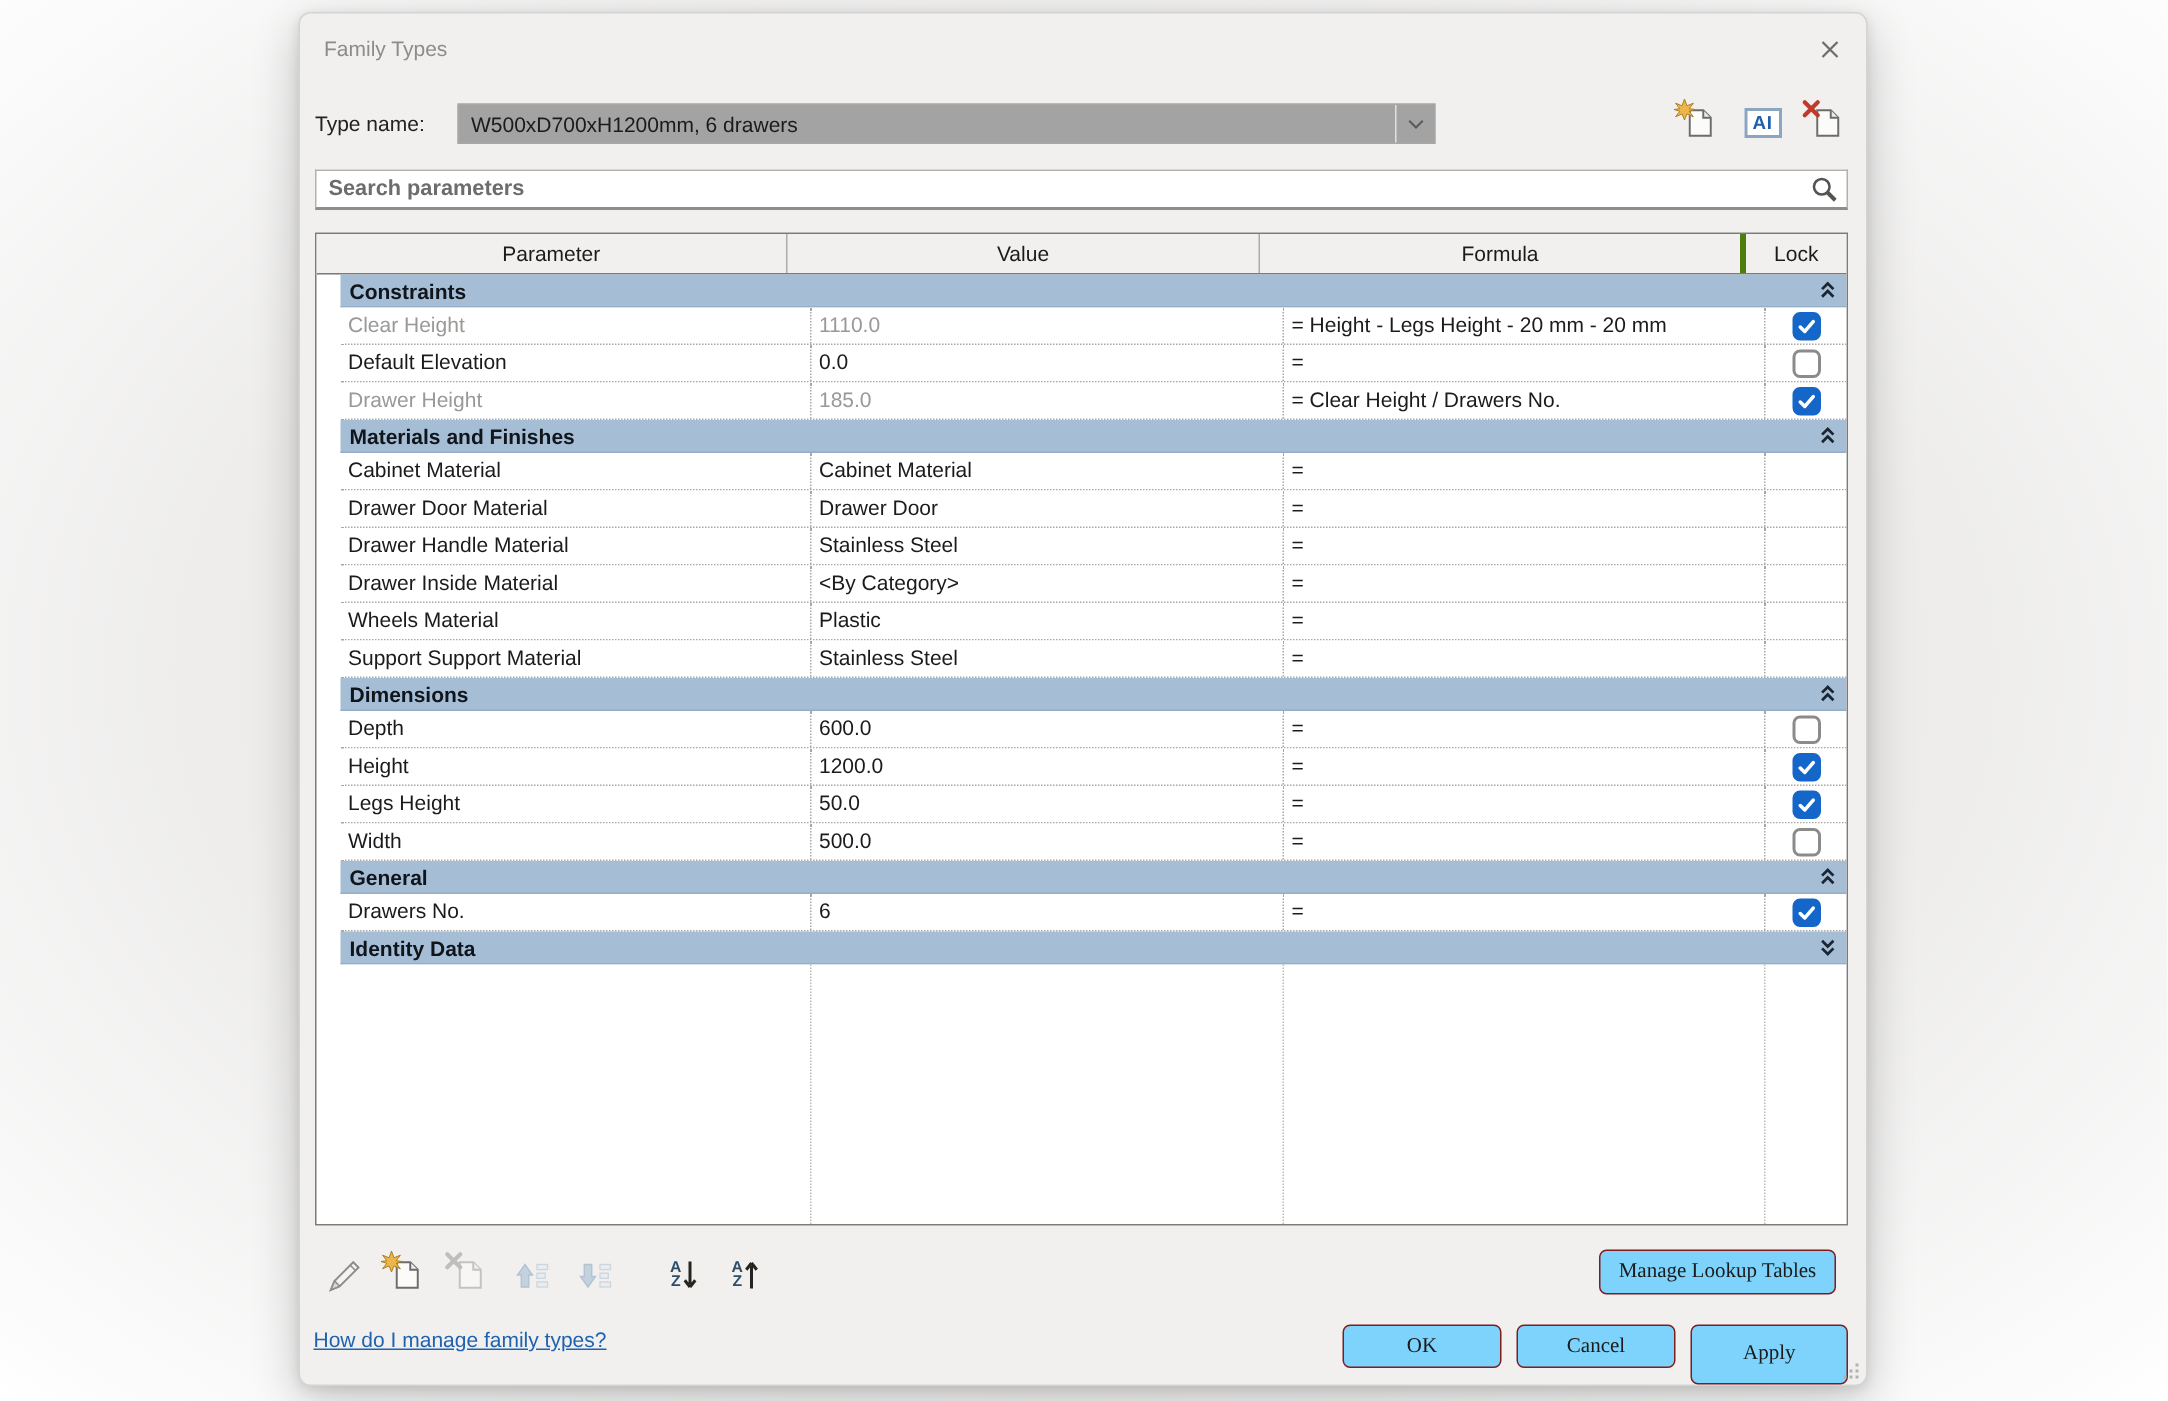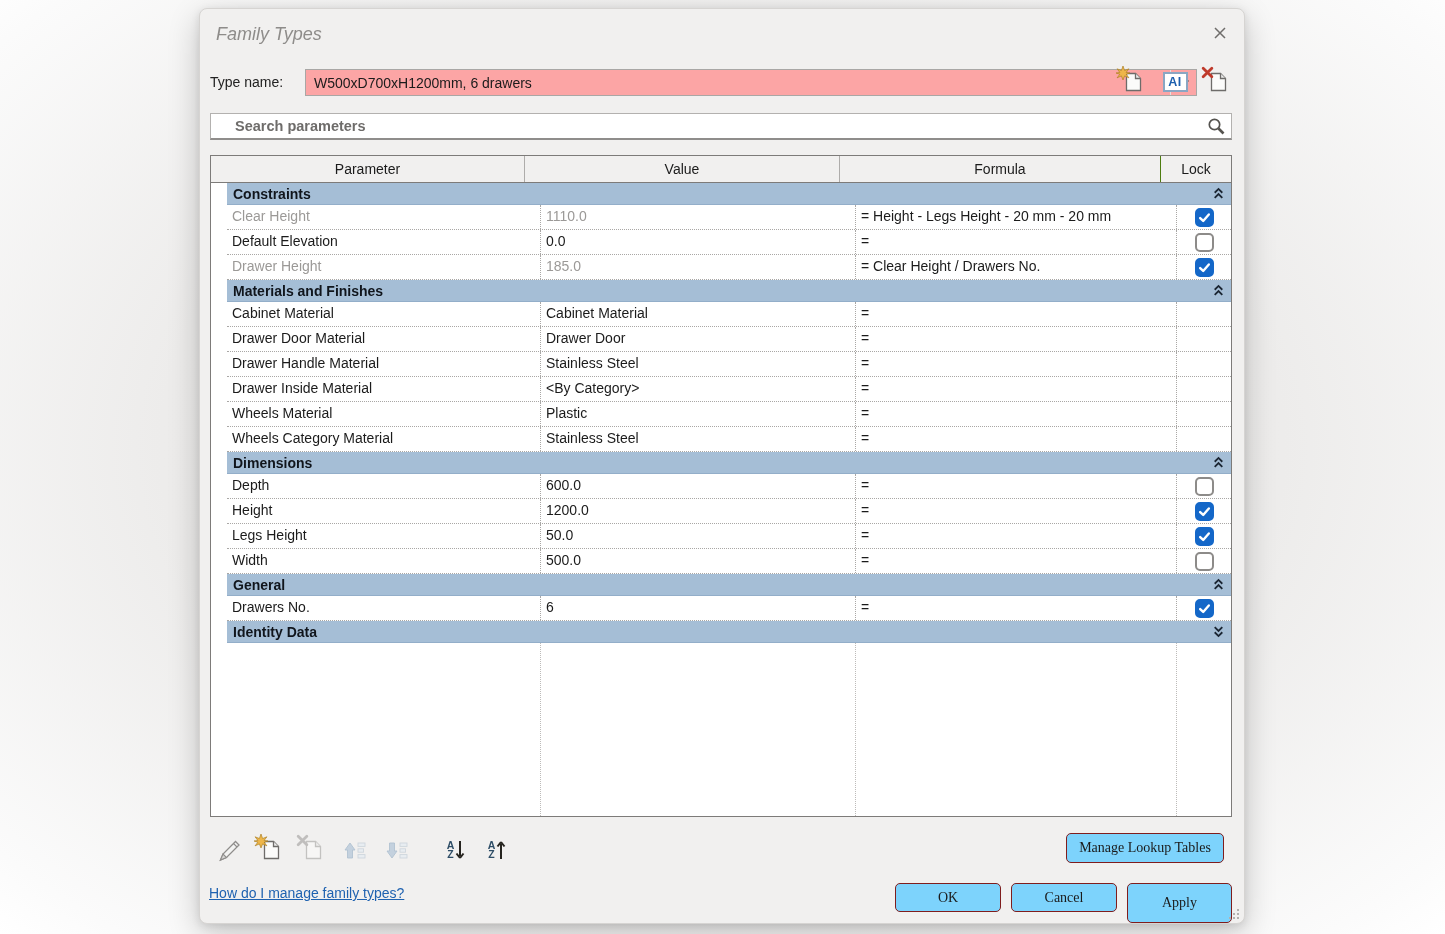--- a/index.html
+++ b/index.html
@@ -8,49 +8,49 @@
     font-family:"Liberation Sans", sans-serif;
     background: radial-gradient(ellipse at 50% 48%, #e8e7e6 0%, #edecEB 55%, #fbfbfb 92%, #ffffff 100%);
     position:relative;
   }
   .dialog {
     position:absolute; left:199px; top:8px; width:1046px; height:916px;
     background:#f1f0ef; border:1px solid #d6d4d2; border-radius:8px;
     box-shadow:0 10px 32px rgba(0,0,0,.20), 0 2px 8px rgba(0,0,0,.10);
   }
   .title-bar { position:absolute; left:0; top:0; width:100%; height:46px; }
-  .dlg-title { position:absolute; left:16px; top:15px; font-size:18px; color:#8e8c8a;font-style:italic; }
+  .dlg-title { position:absolute; left:16px; top:15px; font-size:14px; color:#8e8c8a; }
   .close-btn { position:absolute; right:12px; top:12px; width:24px; height:24px;
     display:flex; align-items:center; justify-content:center; cursor:pointer; }
   
   .type-row { position:absolute; left:0; top:60px; width:100%; height:28px; }
   .type-label { position:absolute; left:10px; top:5px; font-size:14px; color:#222; }
-  .combo { position:absolute; left:105px; top:0; width:892px; height:27px; background:#fca5a5;
+  .combo { position:absolute; left:105px; top:0; width:652px; height:27px; background:#a3a3a3;
     border:1px solid #a9a7a5; display:flex; align-items:center; }
   .combo-text { flex:1; font-size:14px; color:#1b1b1b; padding-left:8px; white-space:nowrap; overflow:hidden; }
   .combo-chev { width:26px; height:100%; display:flex; align-items:center; justify-content:center; border-left:1px solid #e2e1e0; }
   .icon-btn { position:absolute; top:-1px; width:28px; height:28px; display:flex; align-items:center; justify-content:center; cursor:pointer; }
   .paper-wrap { position:relative; width:24px; height:24px; }
   .overlay-tl { position:absolute; left:-5px; top:-4px; }
   .ai-box { width:25px; height:20px; border:2px solid #8aa6c3; background:#fff; color:#1d5fae;
     font-weight:700; font-size:12.5px; display:flex; align-items:center; justify-content:center; letter-spacing:.5px; }
   
   .search-box { position:absolute; left:10px; top:104px; width:1022px; height:27px; background:#fff;
     border:1px solid #b3b1af; border-bottom:2px solid #8f8d8b; display:flex; align-items:center; }
-  .search-input { flex:1; border:none; outline:none; font-size:14.5px; color:#6e6c6a; padding-left:24px;
+  .search-input { flex:1; border:none; outline:none; font-size:14.5px; color:#6e6c6a; padding-left:8px;
     font-family:"Liberation Sans",sans-serif; background:transparent; font-weight:600; }
   .search-input::placeholder { color:#6e6c6a; opacity:1; }
   .search-glyph { width:30px; display:flex; align-items:center; justify-content:center; }
   
   .ptable { position:absolute; left:10px; top:146px; width:1022px; height:662px;
     border:1px solid #7d7b79; background:#fff; display:flex; flex-direction:column; overflow:hidden; }
   .t-head { display:flex; height:27px; background:#f1f0ef; border-bottom:1px solid #7d7b79; flex:none; }
   .t-head .hcell { display:flex; align-items:center; justify-content:center; font-size:14px; color:#1b1b1b; }
   .hc1 { width:313px; } .hc2 { width:315px; border-left:1px solid #aeacaa; }
-  .hc3 { width:321px; border-left:1px solid #aeacaa; } .hc4 { flex:1; border-left:1px solid #4d7c0f; }
+  .hc3 { width:321px; border-left:1px solid #aeacaa; } .hc4 { flex:1; border-left:4px solid #4d7c0f; }
   .sec-header { display:flex; height:22px; background:#a5bed6; border-bottom:1px solid #93aec9;
     align-items:center; justify-content:space-between; padding:0 6px; flex:none; cursor:pointer; }
   .sec-title { font-size:14px; font-weight:700; color:#10151c; }
   .sec-chev { display:flex; align-items:center; }
   .t-row { display:flex; height:25px; background:#fff; border-bottom:1px dotted #a9a7a5; flex:none; }
   .cell { font-size:14px; color:#1b1b1b; padding:3px 5px; white-space:nowrap; overflow:hidden; }
   .c-param { width:313px; }
   .c-value { width:315px; border-left:1px dotted #a9a7a5; }
   .c-formula { width:321px; border-left:1px dotted #a9a7a5; }
   .c-lock { flex:1; border-left:1px dotted #a9a7a5; display:flex; align-items:center; justify-content:center; padding:0; }
@@ -223,21 +223,21 @@
           <div class="cell c-formula">=</div>
           <div class="cell c-lock"></div>
         </div>
         <div class="t-row">
           <div class="cell c-param">Wheels Material</div>
           <div class="cell c-value">Plastic</div>
           <div class="cell c-formula">=</div>
           <div class="cell c-lock"></div>
         </div>
         <div class="t-row">
-          <div class="cell c-param">Wheels Category Material</div>
+          <div class="cell c-param">Support Support Material</div>
           <div class="cell c-value">Stainless Steel</div>
           <div class="cell c-formula">=</div>
           <div class="cell c-lock"></div>
         </div>
         <div class="sec-header">
           <span class="sec-title">Dimensions</span>
           <span class="sec-chev">
             <svg width="13" height="13" viewBox="0 0 12 12" fill="none" stroke="#1b2633" stroke-width="1.7">
               <path d="M2.5 5.3 L6 1.8 L9.5 5.3"></path>
               <path d="M2.5 10 L6 6.5 L9.5 10"></path>

